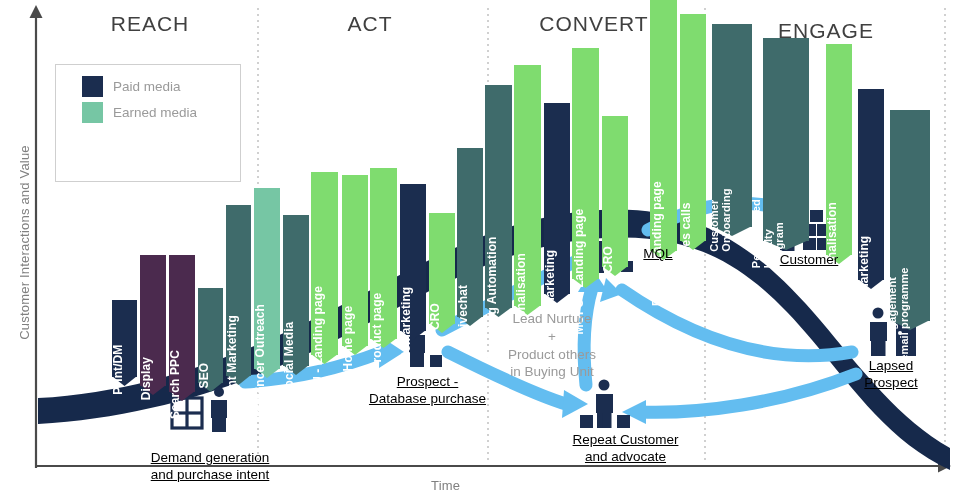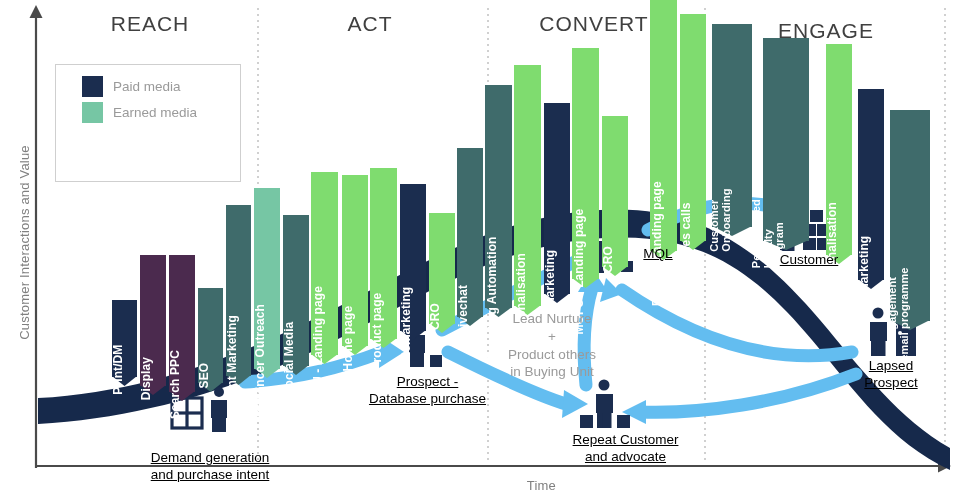--- a/index.html
+++ b/index.html
@@ -4,21 +4,21 @@
 <style>
   html,body{margin:0;padding:0;background:#ffffff;}
   body{width:962px;height:500px;overflow:hidden;
        font-family:"Liberation Sans","DejaVu Sans",sans-serif;}
   #stage{position:relative;width:962px;height:500px;background:#fff;}
   svg#canvas{position:absolute;left:0;top:0;width:962px;height:500px;}
 
   .axis-label{position:absolute;color:#808080;font-size:13px;letter-spacing:.2px;}
   #ylabel{left:-86px;top:235px;width:220px;text-align:center;
           transform:rotate(-90deg);transform-origin:center center;}
-  #xlabel{left:456px;top:478px;width:100px;text-align:right;}
+  #xlabel{left:431px;top:478px;width:100px;text-align:left;}
 
   .stage-header{position:absolute;top:12px;color:#404040;font-size:21px;
                 letter-spacing:1px;text-align:center;white-space:nowrap;}
 
   
   #legend{position:absolute;left:55px;top:64px;width:186px;height:118px;
           border:1px solid #cfcfcf;background:rgba(255,255,255,.92);
           box-sizing:border-box;padding:8px 26px;}
   .legend-row{display:flex;align-items:center;height:26px;}
   .legend-swatch{width:21px;height:21px;margin-right:10px;flex:0 0 auto;}

